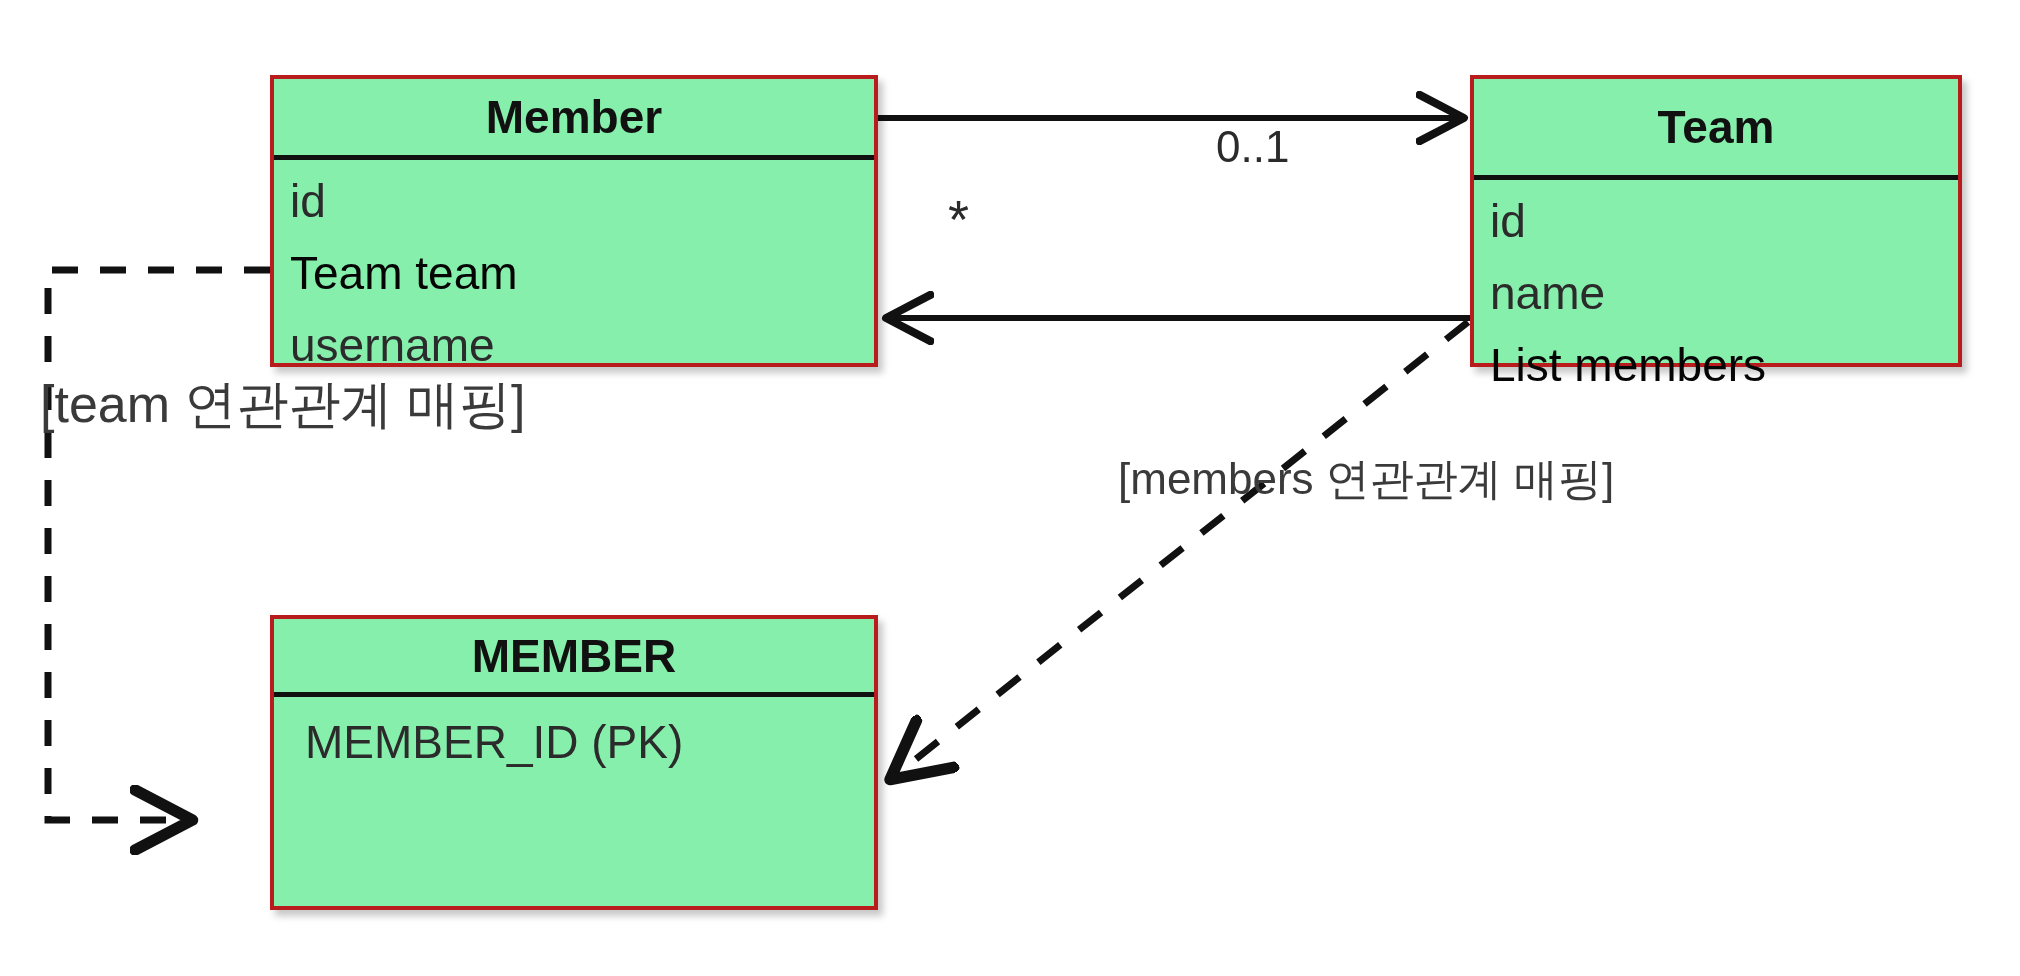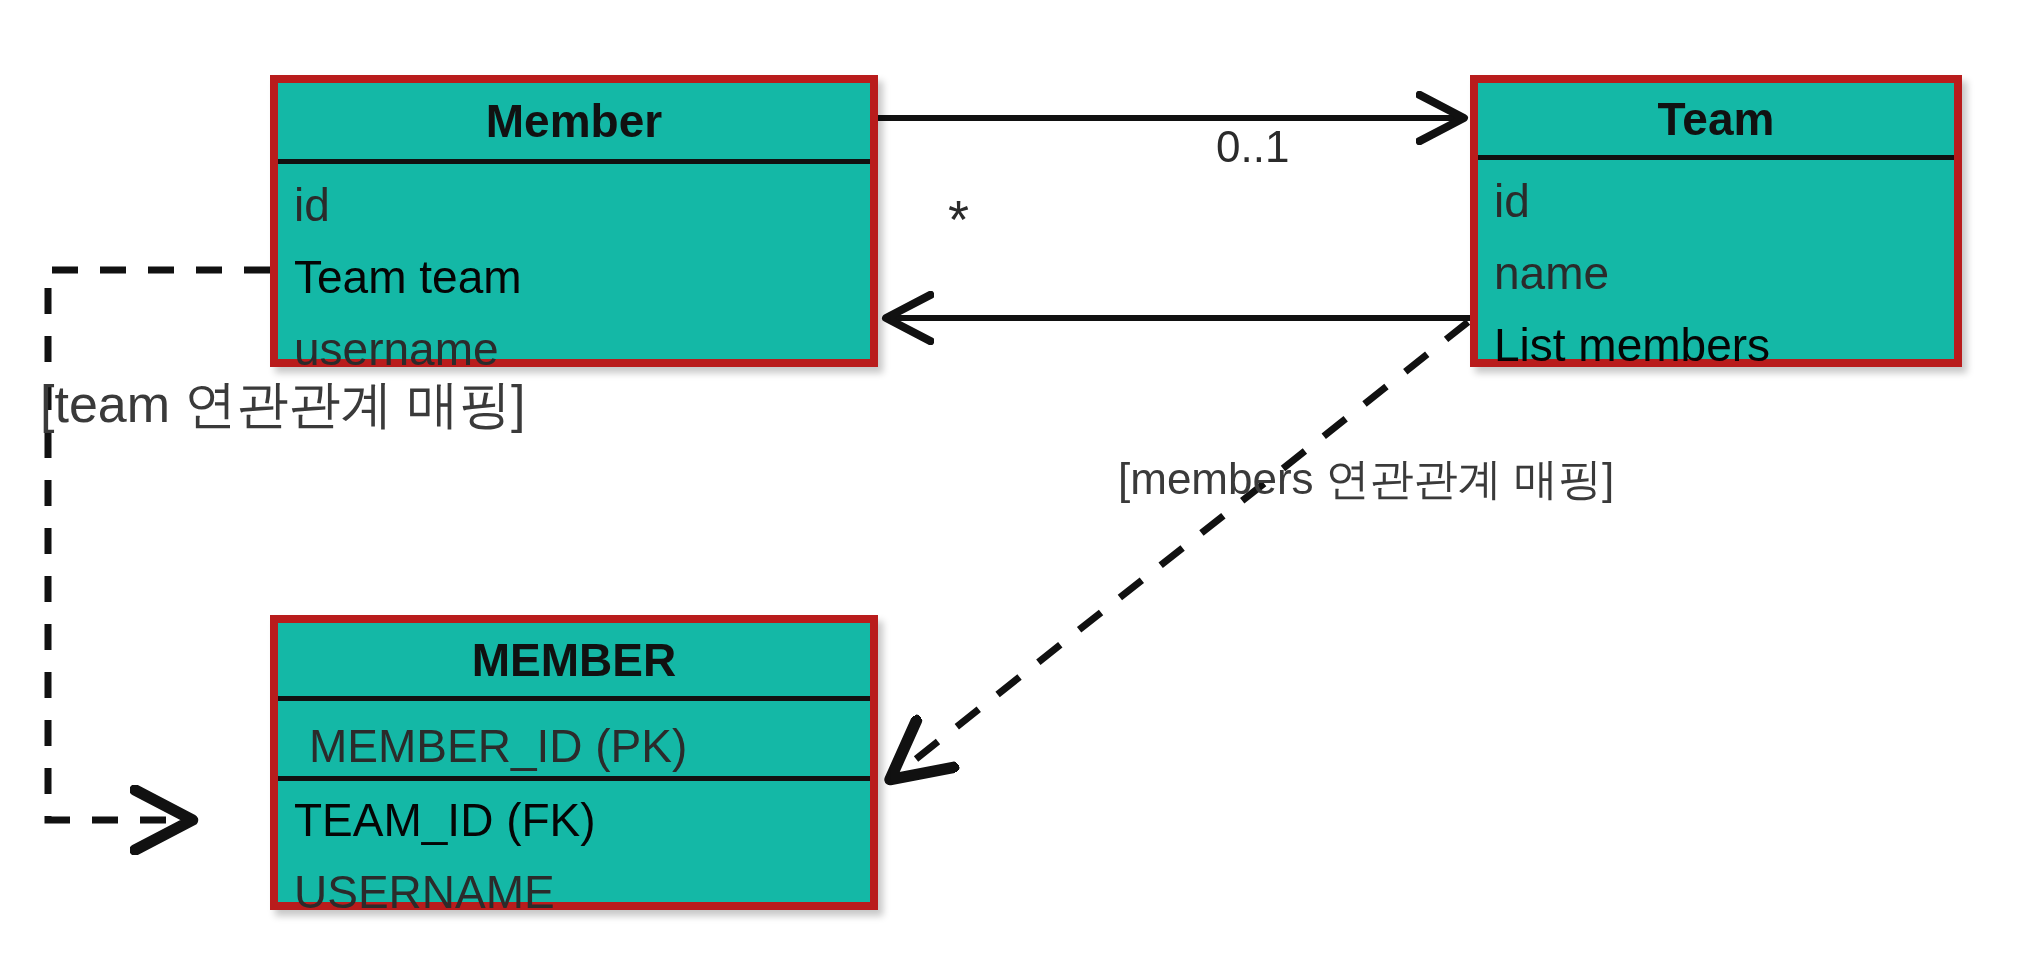--- a/index.html
+++ b/index.html
@@ -13,22 +13,22 @@
     height: 976px;
     background: #ffffff;
     overflow: hidden;
     font-family: "Liberation Sans", "DejaVu Sans", sans-serif;
     color: #1a1a1a;
   }
 
   
   .uml-box {
     position: absolute;
-    background: #14b8a6;
-    border: 8px solid #b91c1c;
+    background: #86efac;
+    border: 4px solid #b91c1c;
     box-sizing: border-box;
     box-shadow: 5px 6px 7px rgba(0,0,0,0.22);
     z-index: 5;
   }
   .uml-title {
     text-align: center;
     font-size: 46px;
     font-weight: 700;
     line-height: 1.0;
     letter-spacing: 0px;
@@ -58,21 +58,21 @@
     color: #050505;
   }
 
   
   #box-member      { left: 270px;  top: 75px;  width: 608px; height: 292px; }
   #box-member .uml-title   { height: 76px; }
   #box-member .uml-section { height: 211px; padding-top: 4px; }
 
   
   #box-team        { left: 1470px; top: 75px;  width: 492px; height: 292px; }
-  #box-team .uml-title     { height: 72px; }
+  #box-team .uml-title     { height: 96px; }
   #box-team .uml-section   { height: 211px; padding-top: 4px; }
 
   
   #box-member-table { left: 270px; top: 615px; width: 608px; height: 295px; }
   #box-member-table .uml-title   { height: 73px; }
   #box-member-table .sec-pk      { height: 80px; justify-content: center; padding-left: 31px; }
   #box-member-table .sec-rest    { height: 137px; justify-content: center; padding-top: 2px; }
 
   
   .label-text {
@@ -145,24 +145,20 @@
       <div class="uml-attr">name</div>
       <div class="uml-attr bold">List members</div>
     </div>
   </div>
 
   <div class="uml-box" id="box-member-table">
     <div class="uml-title">MEMBER</div>
     <div class="uml-section sec-pk">
       <div class="uml-attr">MEMBER_ID (PK)</div>
     </div>
-    <div class="uml-section sec-rest">
-      <div class="uml-attr bold">TEAM_ID (FK)</div>
-      <div class="uml-attr">USERNAME</div>
-    </div>
   </div>
 
   <div class="label-text" id="mult-01">0..1</div>
   <div class="label-text" id="mult-star">*</div>
 
   <div class="label-text" id="note-team">[team 연관관계 매핑]</div>
   <div class="label-text" id="note-members">[members 연관관계 매핑]</div>
 
 </div>
 

